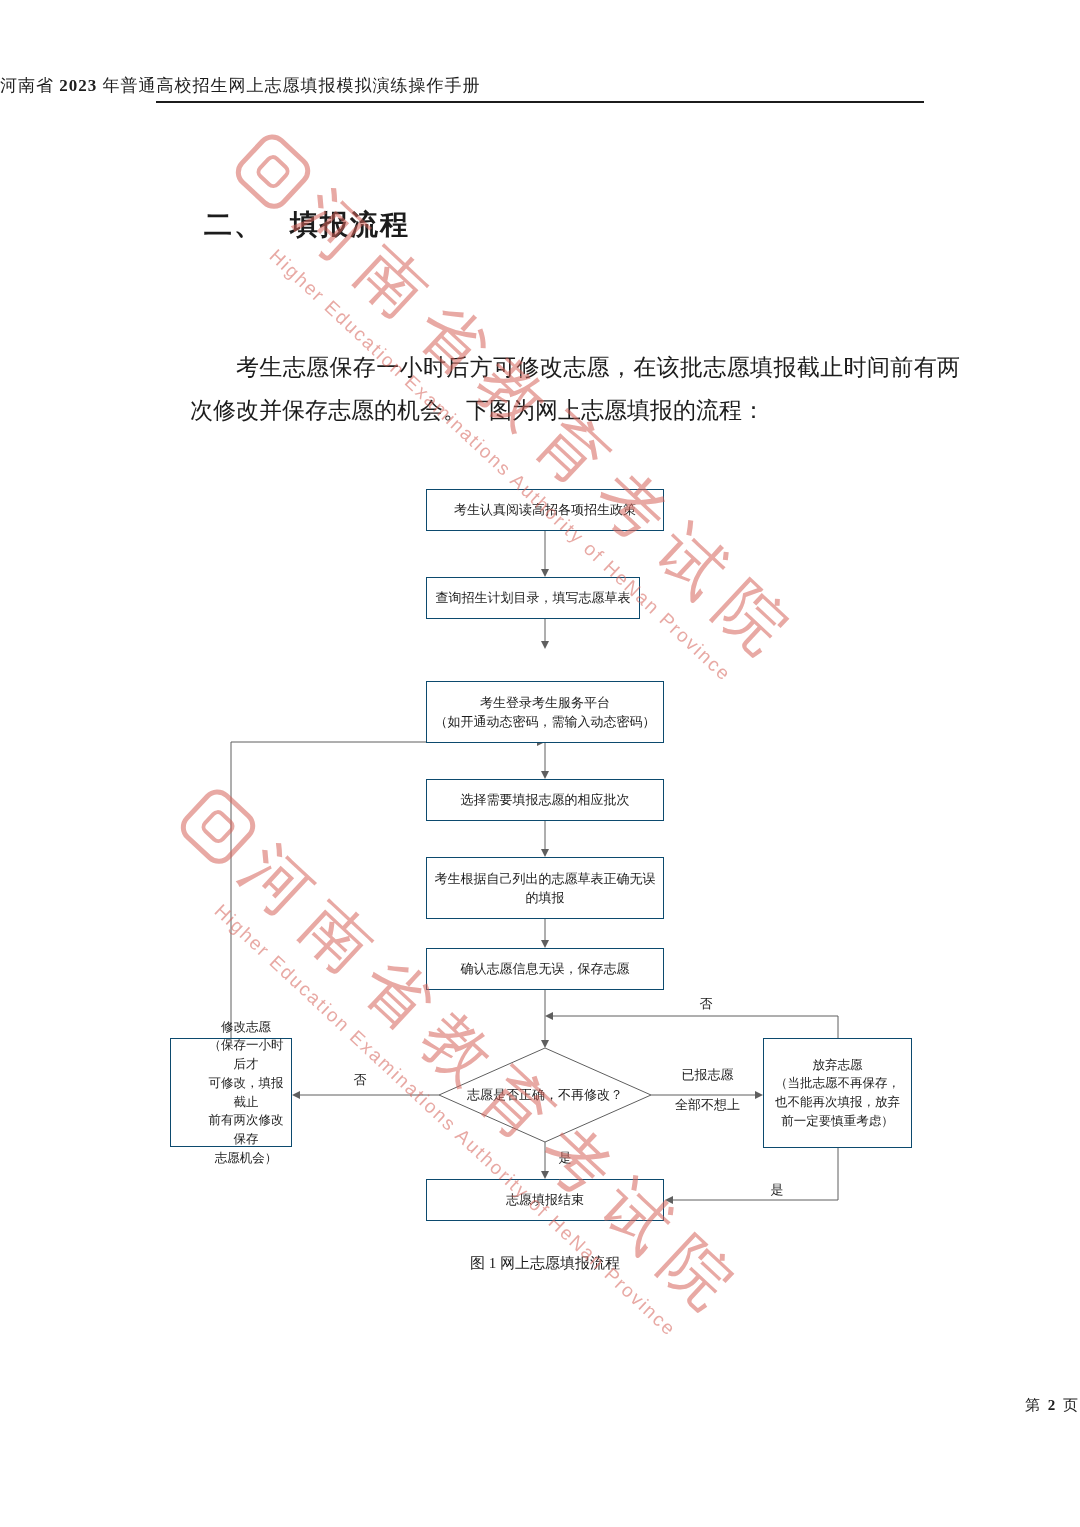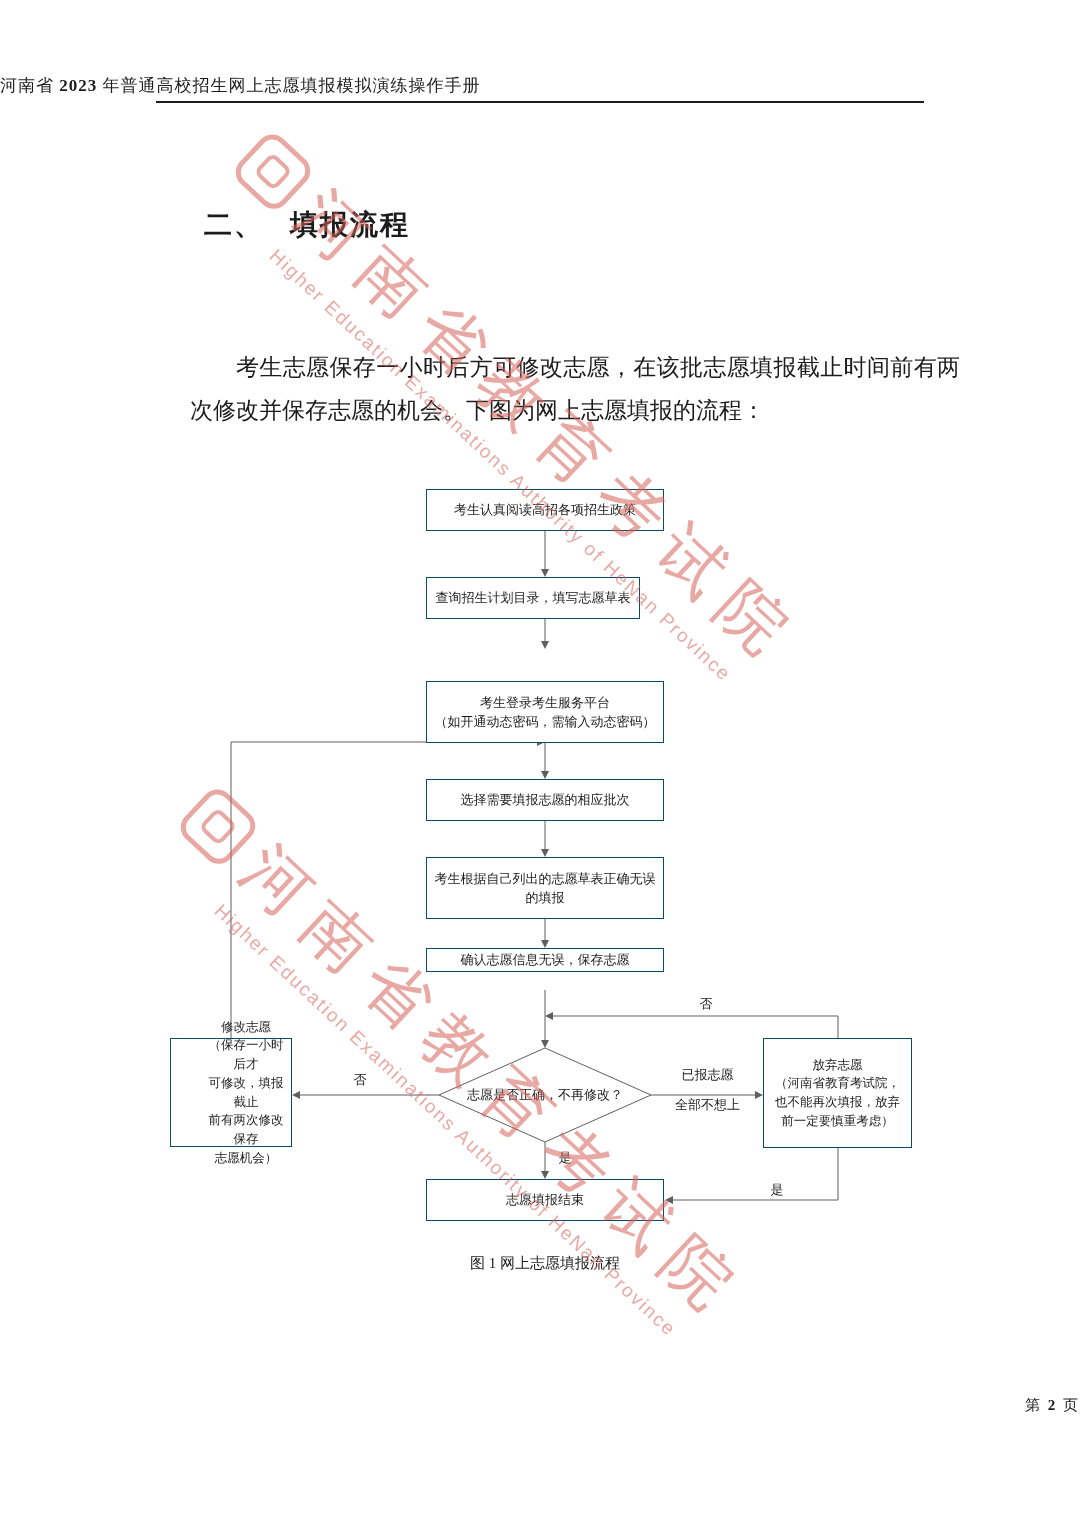--- a/index.html
+++ b/index.html
@@ -39,21 +39,21 @@
     display:flex; align-items:center; justify-content:center; padding:2px 4px;
   }
   .fbox span, .flabel span {
     display:block; text-align:center; white-space:pre-line; line-height:1.5;
   }
   .b-step1 { left:426px; top:489px;  width:238px; height:42px; }
   .b-step2 { left:426px; top:577px;  width:214px; height:42px;justify-content:center; }
   .b-step3 { left:426px; top:649px;  width:238px; height:62px;margin-top:32px; }
   .b-step4 { left:426px; top:779px;  width:238px; height:42px; }
   .b-step5 { left:426px; top:857px;  width:238px; height:62px; }
-  .b-step6 { left:426px; top:948px;  width:238px; height:24px; }
+  .b-step6 { left:426px; top:948px;  width:238px; height:42px; }
   .b-end   { left:426px; top:1179px; width:238px; height:42px; }
   .b-modify  { left:170px; top:1038px; width:122px; height:109px; font-size:12.5px;padding-left:34px; }
   .b-abandon { left:763px; top:1038px; width:149px; height:110px; font-size:12.5px; }
   .decision-text {
     position:absolute; left:441px; top:1048px; width:208px; height:94px;
     display:flex; align-items:center; justify-content:center;
   }
   .flabel { position:absolute; }
   .l-no-left  { left:340px; top:1070px; width:40px; }
   .l-no-top   { left:686px; top:994px;  width:40px; }
@@ -167,21 +167,21 @@
       </div>
     <div class="fbox b-modify">
         <span>修改志愿
 （保存一小时后才
 可修改，填报截止
 前有两次修改保存
 志愿机会）</span>
       </div>
     <div class="fbox b-abandon">
         <span>放弃志愿
-（河南省教育考试院，
+（当批志愿不再保存，
 也不能再次填报，放弃
 前一定要慎重考虑）</span>
       </div>
     <div class="fbox b-end">
         <span>志愿填报结束</span>
       </div>
 
     <div class="decision-text">
         <span>志愿是否正确，不再修改？</span>
       </div>

